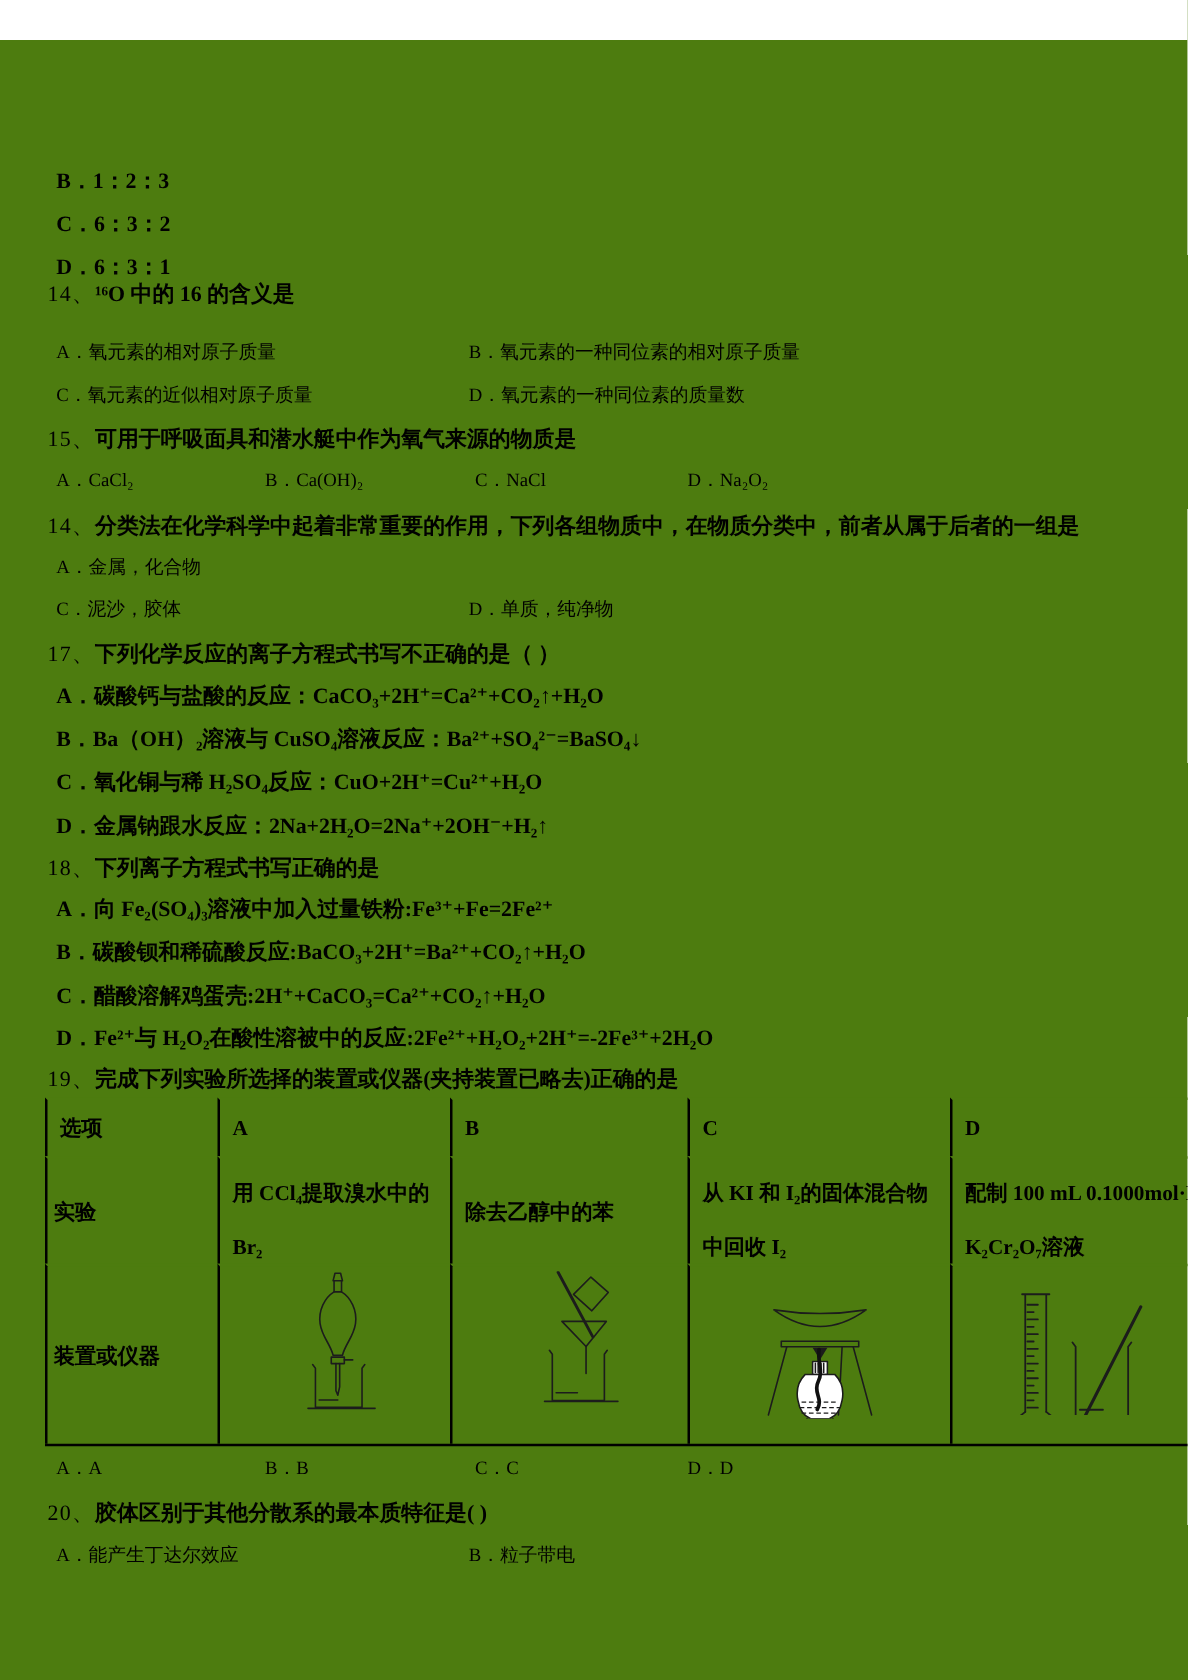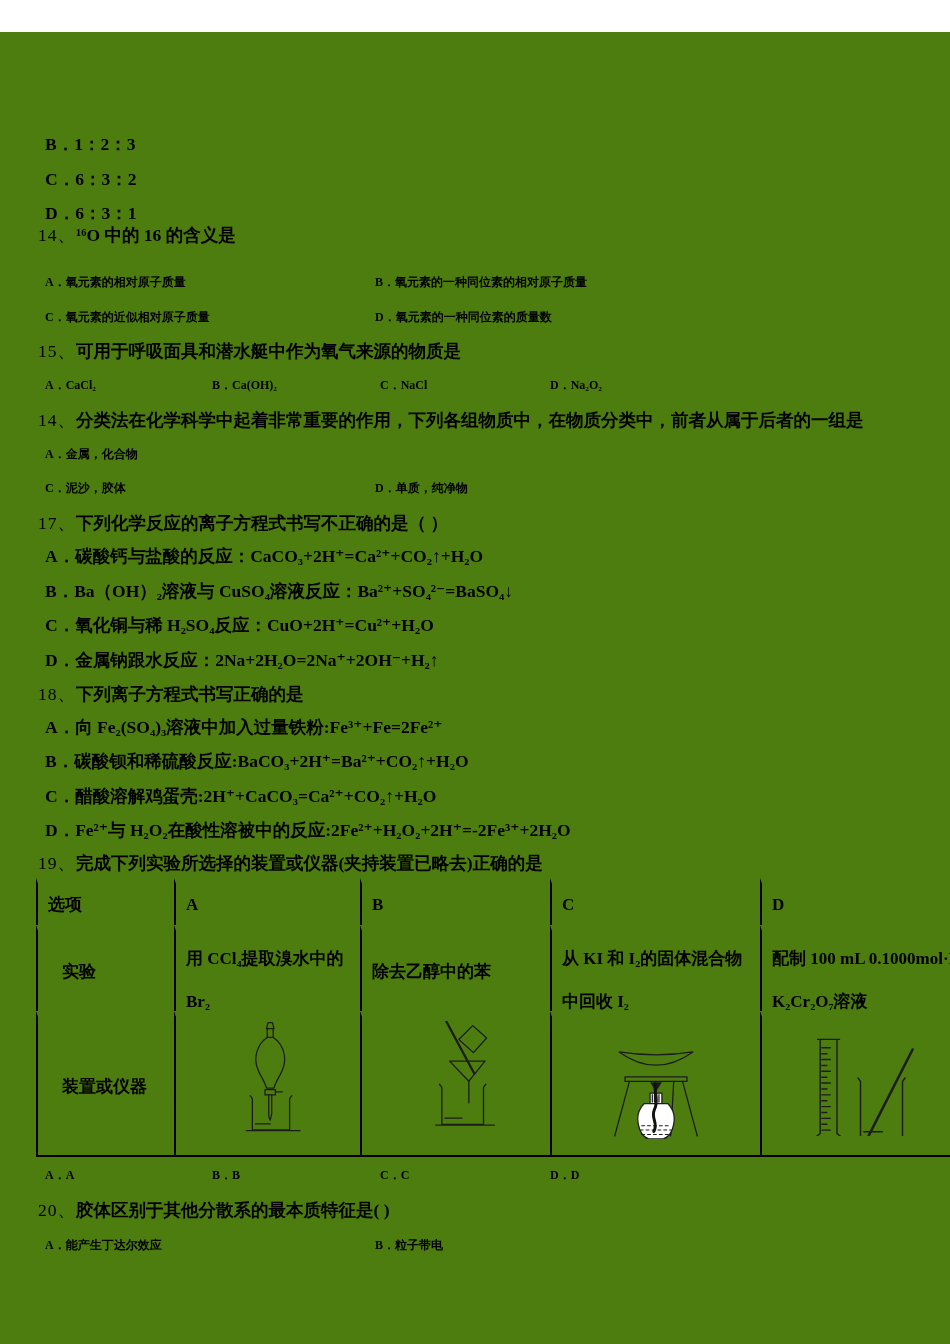--- a/index.html
+++ b/index.html
@@ -2,33 +2,33 @@
 <html><head>
 <meta charset="utf-8">
 <style>
   html,body{margin:0;padding:0;background:#ffffff;}
   body{width:950px;height:1344px;overflow:hidden;
        font-family:"Liberation Serif","DejaVu Serif",serif;color:#000;}
   .page{position:relative;width:950px;height:1344px;background:#4d7c0f;margin-top:32px;}
   .line{position:absolute;left:38px;width:912px;height:26px;font-size:17.5px;
         font-weight:bold;white-space:nowrap;line-height:24px;}
   .qnum{font-weight:normal;letter-spacing:1px;}
-  .optrow{position:absolute;left:0;width:950px;height:26px;font-size:12px;
-          font-weight:bold;line-height:24px;}
+  .optrow{position:absolute;left:0;width:950px;height:26px;font-size:15px;
+          font-weight:normal;line-height:24px;}
   .opt{position:absolute;white-space:nowrap;}
   .o1{left:45px;} .o2{left:212px;} .o3{left:380px;} .o4{left:550px;} .ob{left:375px;text-align:right;}
   
   .qtable{position:absolute;left:36px;top:846px;width:918px;height:277px;
           border-bottom:2px solid #000;box-sizing:content-box;
           display:grid;grid-template-columns:138px 186px 190px 210px 194px;
           grid-template-rows:47px 86px 144px;}
-  .cell{border-left:2px solid #000;border-top:6px solid #4d7c0f;box-sizing:border-box;
+  .cell{border-left:2px solid #000;border-top:2px solid #4d7c0f;box-sizing:border-box;
         font-size:17px;font-weight:bold;overflow:hidden;}
   .hcell{display:flex;align-items:center;padding-left:10px;}
-  .labcell{display:flex;align-items:center;padding-left:24px;}
+  .labcell{display:flex;align-items:center;padding-left:5px;}
   .expcell{padding:6px 6px 0 10px;line-height:43px;white-space:nowrap;}
   .expcell.center{display:flex;align-items:center;padding-top:0;}
   .appcell{display:flex;justify-content:center;align-items:flex-start;}
   .pt2{padding-top:4px;} .pt24{padding-top:26px;} .pt12{padding-top:14px;}
   svg{display:block;}
   .sk{stroke:#1c1c1c;stroke-width:1.7;fill:none;stroke-linecap:round;stroke-linejoin:round;}
   .skw{stroke:#1c1c1c;stroke-width:1.7;fill:#ffffff;stroke-linejoin:round;}
   .dark{fill:#1c1c1c;stroke:none;}
   .wick{stroke:#111;stroke-width:4;fill:none;stroke-linecap:round;}
   .dash{stroke:#1c1c1c;stroke-width:1.4;fill:none;stroke-dasharray:5,3;}

